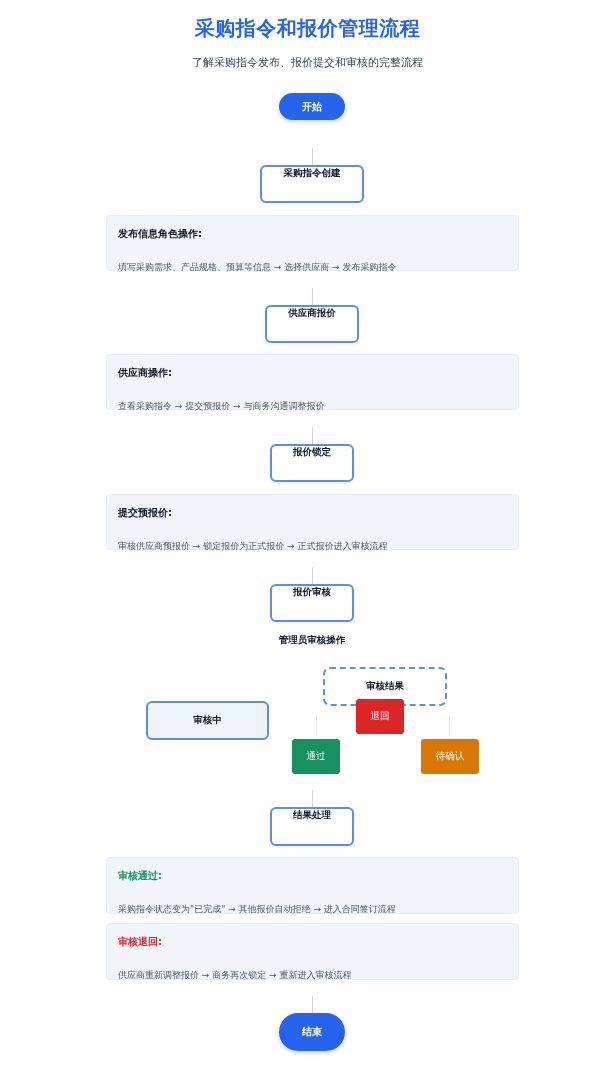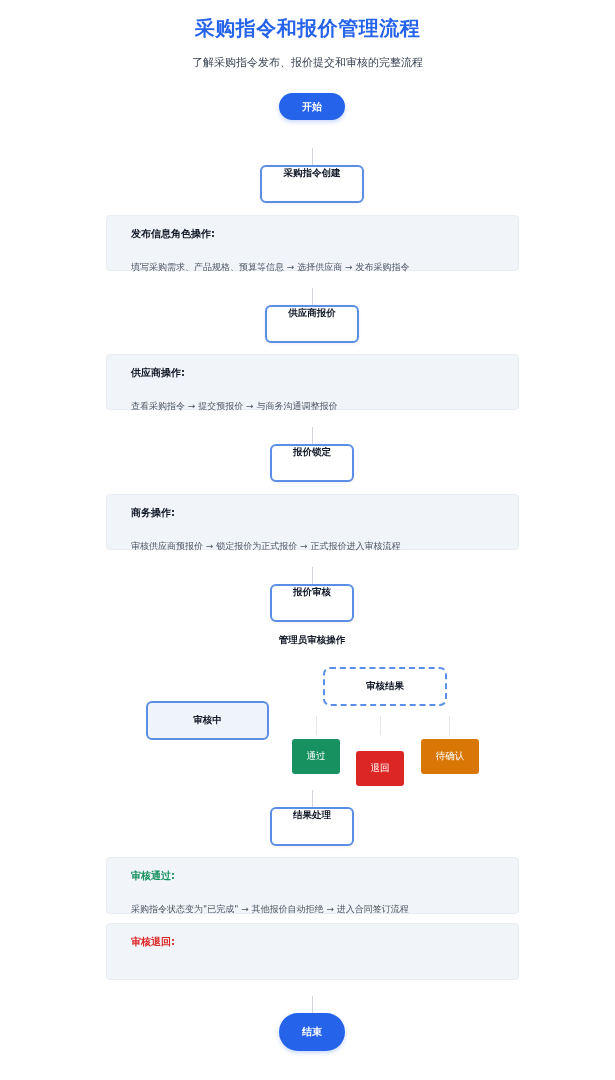--- a/index.html
+++ b/index.html
@@ -4,21 +4,21 @@
 <style>
   * { box-sizing: border-box; margin: 0; padding: 0; }
   html, body { width: 615px; height: 1080px; background: #ffffff; overflow: hidden; }
   body { font-family: "DejaVu Sans", "Liberation Sans", sans-serif; color: #1f2937; position: relative; }
   .abs { position: absolute; }
   .title { left: 0; width: 615px; top: 15px; text-align: center; font-size: 20px; font-weight: bold; color: #2563eb; letter-spacing: 0.5px; }
   .subtitle { left: 0; width: 615px; top: 55px; text-align: center; font-size: 11px; color: #374151; }
   .pill { background: #2563eb; color: #fff; border-radius: 19px; display: flex; align-items: center; justify-content: center; font-size: 10px; font-weight: bold; box-shadow: 0 2px 4px rgba(37,99,235,0.25); }
   .vline { width: 1px; background: #d1d5db; }
   .step { background: #fff; border: 2px solid #5b8ee6; border-radius: 6px; display: flex; align-items: flex-start; justify-content: center; font-size: 9.5px; font-weight: bold; color: #111827; box-shadow: 0 1px 3px rgba(0,0,0,0.06); }
-  .card { left: 106px; width: 413px; background: #f1f4f9; border-radius: 4px; padding: 11px 24px; border: 1px solid #e8ecf3; }
+  .card { left: 106px; width: 413px; background: #f1f4f9; border-radius: 4px; padding: 11px 11px; border: 1px solid #e8ecf3; }
   .card-title { font-size: 10px; font-weight: bold; color: #111827; margin-bottom: 7px; }
   .card-body { font-size: 9px; color: #4b5563; margin-top: 20px; }
   .card-title.green { color: #16915f; }
   .card-title.red { color: #dc2626; }
   .label { font-size: 9.5px; font-weight: bold; color: #111827; text-align: center; }
   .dashed { border: 2px dashed #5b8ee6; border-radius: 7px; background: #fff; display: flex; align-items: center; justify-content: center; font-size: 9.5px; font-weight: bold; color: #111827; }
   .status-box { background: #eff3fa; border: 2px solid #5b8ee6; border-radius: 6px; display: flex; align-items: center; justify-content: center; font-size: 9.5px; font-weight: bold; color: #111827; }
   .rbtn { border-radius: 3px; display: flex; align-items: center; justify-content: center; color: #fff; font-size: 9.5px; font-weight: normal; }
 </style>
 </head>
@@ -47,21 +47,21 @@
 <div class="abs card" style="top:354px; height:56px;">
   <div class="card-title">供应商操作:</div>
   <div class="card-body">查看采购指令 → 提交预报价 → 与商务沟通调整报价</div>
 </div>
 <div class="abs vline" style="left:312px; top:427px; height:18px;"></div>
 
 <div class="abs step" style="left:270px; top:444px; width:84px; height:38px;">
   <span>报价锁定</span>
 </div>
 <div class="abs card" style="top:494px; height:56px;">
-  <div class="card-title">商务操作:</div>
+  <div class="card-title">提交预报价:</div>
   <div class="card-body">审核供应商预报价 → 锁定报价为正式报价 → 正式报价进入审核流程</div>
 </div>
 <div class="abs vline" style="left:312px; top:567px; height:18px;"></div>
 
 <div class="abs step" style="left:270px; top:584px; width:84px; height:38px;">
   <span>报价审核</span>
 </div>
 <div class="abs label" style="left:212px; width:200px; top:634px;">管理员审核操作</div>
 
 <div class="abs status-box" style="left:146px; top:701px; width:123px; height:39px;">
@@ -70,35 +70,36 @@
 <div class="abs dashed" style="left:323px; top:667px; width:124px; height:39px;">
   <span>审核结果</span>
 </div>
 <div class="abs vline" style="left:316px; top:716px; height:19px; background:#e5e7eb;"></div>
 <div class="abs vline" style="left:380px; top:716px; height:19px; background:#e5e7eb;"></div>
 <div class="abs vline" style="left:449px; top:716px; height:19px; background:#e5e7eb;"></div>
 
 <div class="abs rbtn" style="left:292px; top:739px; width:48px; height:35px; background:#16915f;">
   <span>通过</span>
 </div>
-<div class="abs rbtn" style="left:356px; top:751px; width:48px; height:35px; background:#dc2626;">
+<div class="abs rbtn" style="left:356px; top:699px; width:48px; height:35px; background:#dc2626;">
   <span>退回</span>
 </div>
 <div class="abs rbtn" style="left:421px; top:739px; width:58px; height:35px; background:#d97706;">
   <span>待确认</span>
 </div>
 <div class="abs vline" style="left:312px; top:790px; height:18px;"></div>
 
 <div class="abs step" style="left:270px; top:807px; width:84px; height:39px;">
   <span>结果处理</span>
 </div>
 <div class="abs card" style="top:857px; height:57px;">
   <div class="card-title green">审核通过:</div>
   <div class="card-body">采购指令状态变为"已完成" → 其他报价自动拒绝 → 进入合同签订流程</div>
 </div>
 <div class="abs card" style="top:923px; height:57px;">
   <div class="card-title red">审核退回:</div>
+  <div class="card-body">供应商重新调整报价 → 商务再次锁定 → 重新进入审核流程</div>
 </div>
 <div class="abs vline" style="left:312px; top:996px; height:18px;"></div>
 
 <div class="abs pill" style="left:279px; top:1013px; width:66px; height:38px;font-family:Liberation Mono, monospace;">
   <span>结束</span>
 </div>
 
 </body></html>

